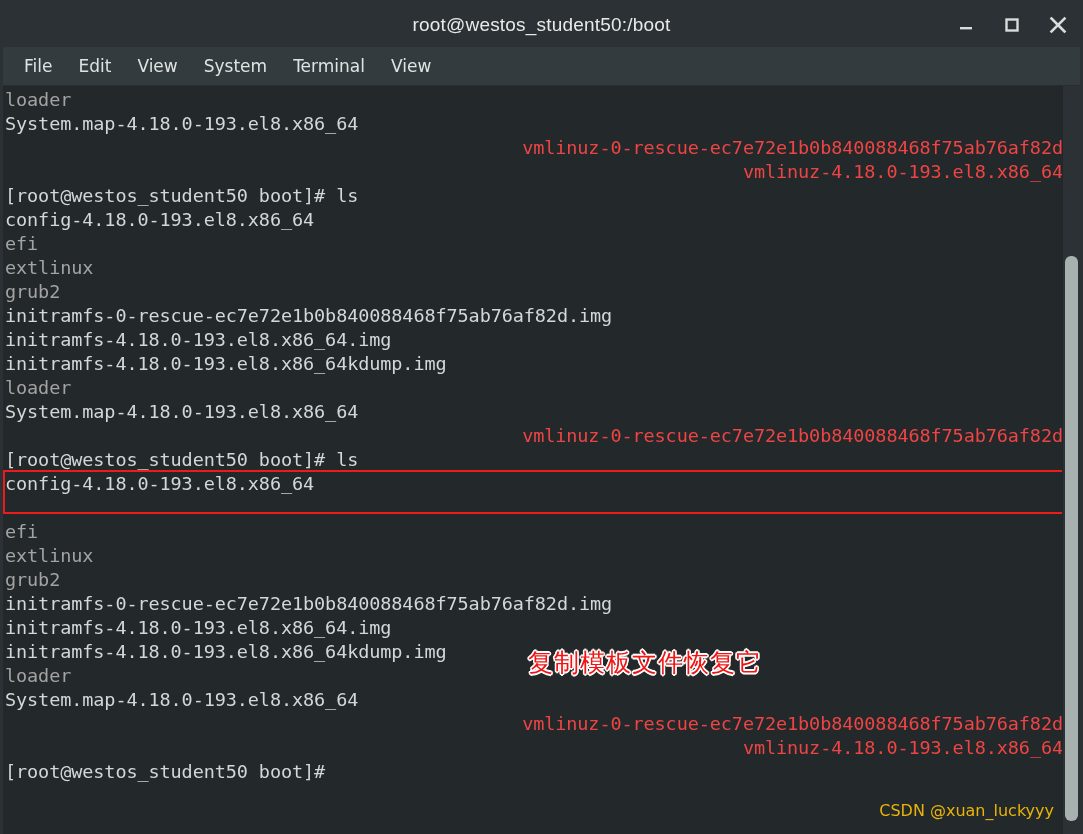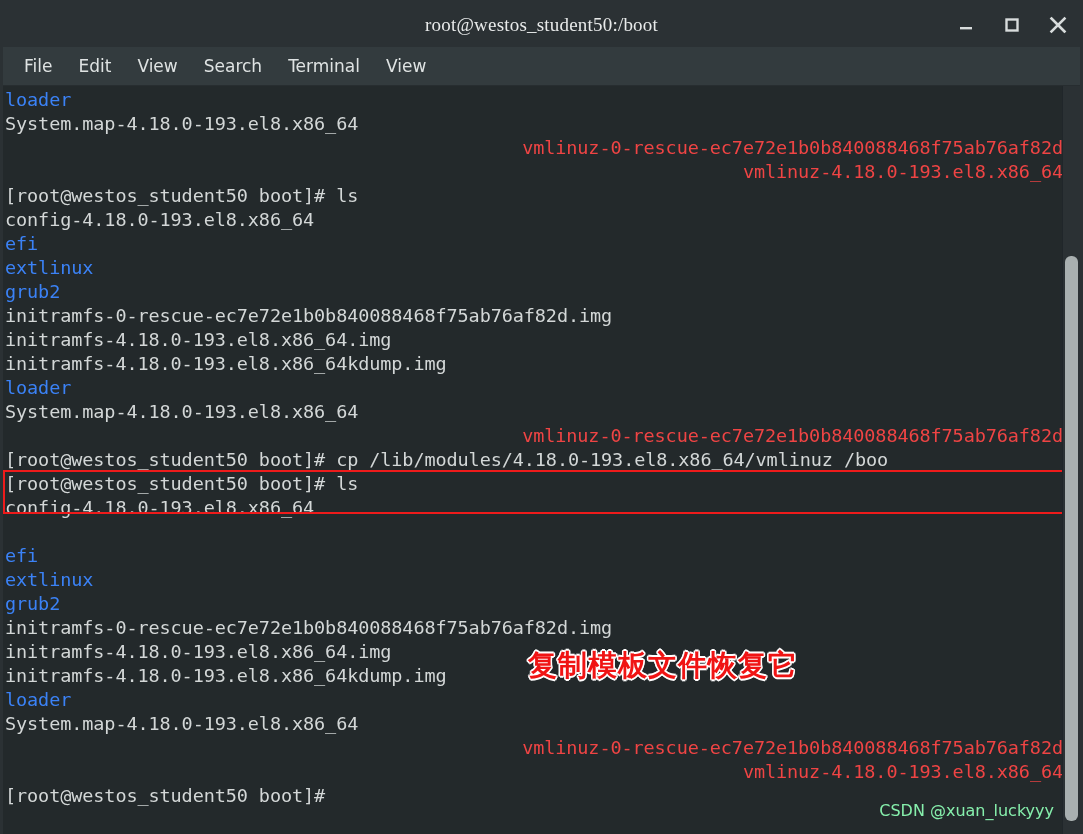--- a/index.html
+++ b/index.html
@@ -31,21 +31,21 @@
   #titlebar {
     position: relative;
     height: 44px;
     min-height: 44px;
     background: #2b3134;
     display: flex;
     align-items: center;
     justify-content: center;
   }
   #title-text {
-    font-family: Liberation Serif, serif;
+    font-family: Liberation Sans, sans-serif;
     font-size: 19px;
     color: #e8eaea;
     letter-spacing: .2px;
     white-space: nowrap;
   }
   #window-controls {
     position: absolute;
     right: 10px;
     top: 0;
     height: 44px;
@@ -101,21 +101,21 @@
   }
   .line {
     font-family: "DejaVu Sans Mono", monospace;
     font-size: 18.5px;
     line-height: 24px;
     height: 24px;
     white-space: pre;
     color: #d3d7d7;
     letter-spacing: -0.1px;
   }
-  .c-dir   { color: #3b82f6; }
+  .c-dir   { color: #a3a3a3; }
   .c-exec  { color: #ef4444; text-align: right; }
   .c-plain { color: #d3d7d7; }
 
   
   #red-box {
     position: absolute;
     left: 0px;
     top: 384px;
     width: 1063px;
     height: 44px;
@@ -123,41 +123,41 @@
     box-sizing: border-box;
     pointer-events: none;
   }
 
   
   #annotation {
     position: absolute;
     left: 525px;
     top: 560px;
     font-family: "DejaVu Sans", sans-serif;
-    font-size: 29px;
-    font-weight: bold;
+    font-size: 25px;
+    font-weight: normal;
     color: #f01414;
     letter-spacing: 1px;
     text-shadow:
        1.6px 0 0 #ffffff, -1.6px 0 0 #ffffff,
        0 1.6px 0 #ffffff, 0 -1.6px 0 #ffffff,
        1.2px 1.2px 0 #ffffff, -1.2px 1.2px 0 #ffffff,
        1.2px -1.2px 0 #ffffff, -1.2px -1.2px 0 #ffffff;
     white-space: nowrap;
     text-align: center;
   }
 
   
   #watermark {
     position: absolute;
     right: 26px;
     bottom: 14px;
     font-family: "DejaVu Sans", sans-serif;
     font-size: 16px;
-    color: #86efac;
+    color: #eab308;
     white-space: nowrap;
   }
 
   
   #scrollbar {
     position: absolute;
     right: 0;
     top: 0;
     width: 17px;
     height: 100%;
@@ -197,21 +197,21 @@
           <path d="M4.5 4.5 L17.5 17.5 M17.5 4.5 L4.5 17.5" stroke="#d8dcdc" stroke-width="2.6" stroke-linecap="square"></path>
         </svg>
       </div>
     </div>
   </div>
 
   <div id="menubar">
     <div class="menu-item">File</div>
     <div class="menu-item">Edit</div>
     <div class="menu-item">View</div>
-    <div class="menu-item">Search</div>
+    <div class="menu-item">System</div>
     <div class="menu-item">Terminal</div>
     <div class="menu-item">View</div>
   </div>
 
   <div id="terminal-wrap">
 
     <div id="terminal">
 
     <div class="line c-dir">loader</div>
         <div class="line c-plain">System.map-4.18.0-193.el8.x86_64</div>
@@ -221,21 +221,20 @@
         <div class="line c-plain">config-4.18.0-193.el8.x86_64</div>
         <div class="line c-dir">efi</div>
         <div class="line c-dir">extlinux</div>
         <div class="line c-dir">grub2</div>
         <div class="line c-plain">initramfs-0-rescue-ec7e72e1b0b840088468f75ab76af82d.img</div>
         <div class="line c-plain">initramfs-4.18.0-193.el8.x86_64.img</div>
         <div class="line c-plain">initramfs-4.18.0-193.el8.x86_64kdump.img</div>
         <div class="line c-dir">loader</div>
         <div class="line c-plain">System.map-4.18.0-193.el8.x86_64</div>
         <div class="line c-exec">vmlinuz-0-rescue-ec7e72e1b0b840088468f75ab76af82d</div>
-        <div class="line c-plain">[root@westos_student50 boot]# cp /lib/modules/4.18.0-193.el8.x86_64/vmlinuz /boo</div>
         <div class="line c-plain">[root@westos_student50 boot]# ls</div>
         <div class="line c-plain">config-4.18.0-193.el8.x86_64</div>
         <div class="line c-plain"></div>
         <div class="line c-dir">efi</div>
         <div class="line c-dir">extlinux</div>
         <div class="line c-dir">grub2</div>
         <div class="line c-plain">initramfs-0-rescue-ec7e72e1b0b840088468f75ab76af82d.img</div>
         <div class="line c-plain">initramfs-4.18.0-193.el8.x86_64.img</div>
         <div class="line c-plain">initramfs-4.18.0-193.el8.x86_64kdump.img</div>
         <div class="line c-dir">loader</div>

